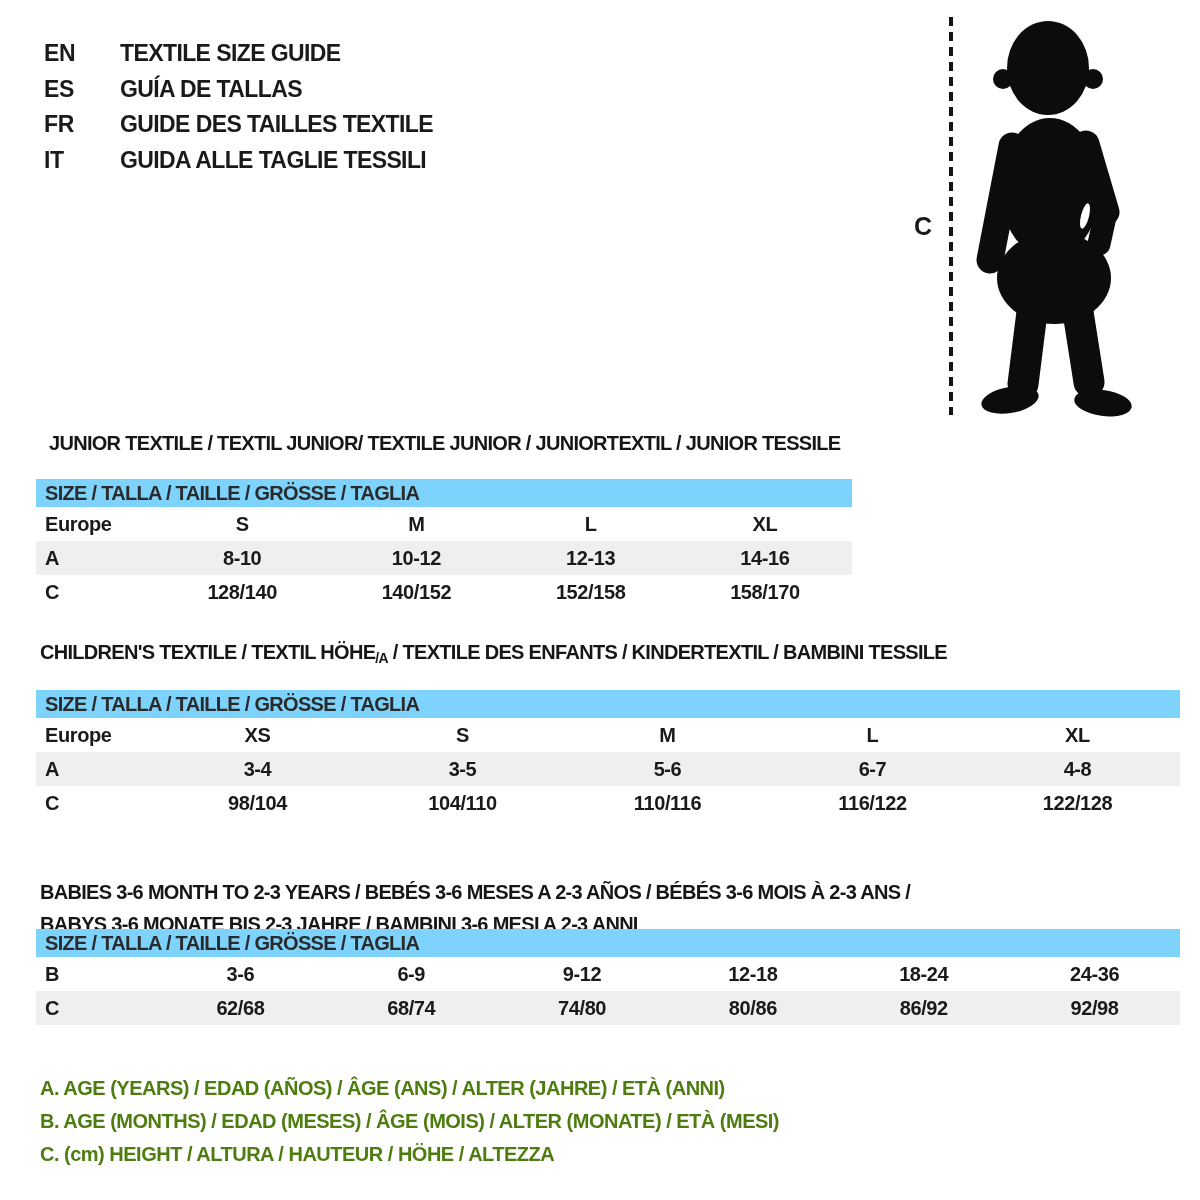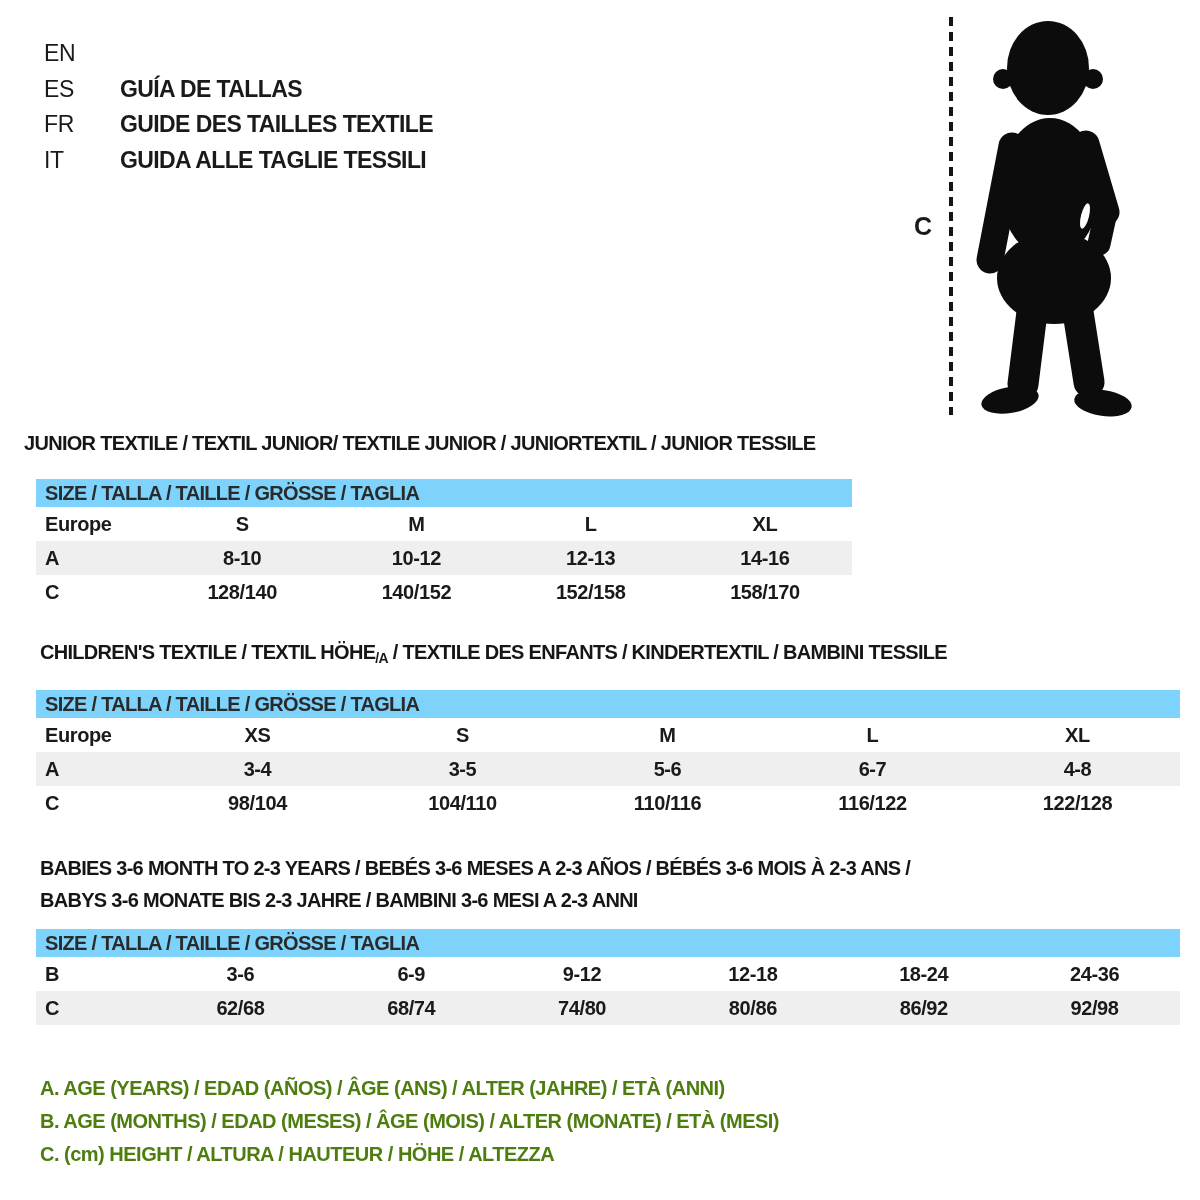--- a/index.html
+++ b/index.html
@@ -11,21 +11,21 @@
     font-family: "Liberation Sans", sans-serif;
     color: #1a1a1a;
     -webkit-font-smoothing: antialiased;
   }
   .page { position: absolute; inset: 0; }
 
   
   .lang-block { position: absolute; left: 44px; top: 36px; }
   .lang-row { display: flex; height: 35.5px; align-items: center; }
   .lang-code {
-    width: 76px; font-size: 23px; font-weight: normal; letter-spacing: -0.4px;
+    width: 76px; font-size: 23px; font-weight: bold; letter-spacing: -0.4px;
   }
   .lang-title {
     font-size: 23px; font-weight: bold; letter-spacing: -0.6px; white-space: nowrap;
   }
 
   
   .dash-line {
     position: absolute; left: 949px; top: 17px; width: 4px; height: 398px;
     background: repeating-linear-gradient(to bottom, #141414 0px, #141414 9px, transparent 9px, transparent 15px);
   }
@@ -37,38 +37,38 @@
 
   
   .sec-heading {
     position: absolute; margin: 0;
     font-size: 20px; font-weight: bold; letter-spacing: -0.7px;
     white-space: nowrap; color: #161616;
   }
   .sec-heading .subscript {
     font-size: 14px; vertical-align: -4px;
   }
-  .two-line { line-height: 32px; }
+  .two-line { line-height: 32px; margin-top: 24px; }
 
   
   .size-table { position: absolute; }
   .t-header {
     background: #7dd3fc; height: 28px; line-height: 28px;
     padding-left: 9px; font-size: 20px; font-weight: bold;
     letter-spacing: -0.7px; color: #2a2a2a;
   }
   .t-row {
     display: flex; height: 34px; align-items: center;
     font-size: 20px; font-weight: bold; letter-spacing: -0.4px;
   }
   .t-row.alt { background: #efefef; }
   .t-label { width: 110px; padding-left: 9px; flex: none; }
   .t-cell { flex: 1; text-align: center; }
 
-  #junior-heading   { left: 24px; top: 432px; text-align: center; }
+  #junior-heading   { left: 49px; top: 432px; text-align: center; }
   #junior-table     { left: 36px; top: 479px; width: 816px; }
   #children-heading { left: 40px; top: 641px; }
   #children-table   { left: 36px; top: 690px; width: 1144px; }
   #babies-heading   { left: 40px; top: 852px; }
   #babies-table     { left: 36px; top: 929px; width: 1144px; }
 
   
   .legend { position: absolute; left: 40px; top: 1072px; }
   .legend-line {
     font-size: 20px; font-weight: bold; letter-spacing: -0.5px;
@@ -76,20 +76,21 @@
   }
 </style>
 </head>
 <body>
 
 <div class="page">
 
   <div class="lang-block">
     <div class="lang-row">
       <span class="lang-code">EN</span>
+      <span class="lang-title">TEXTILE SIZE GUIDE</span>
     </div>
     <div class="lang-row">
       <span class="lang-code">ES</span>
       <span class="lang-title">GUÍA DE TALLAS</span>
     </div>
     <div class="lang-row">
       <span class="lang-code">FR</span>
       <span class="lang-title">GUIDE DES TAILLES TEXTILE</span>
     </div>
     <div class="lang-row">

